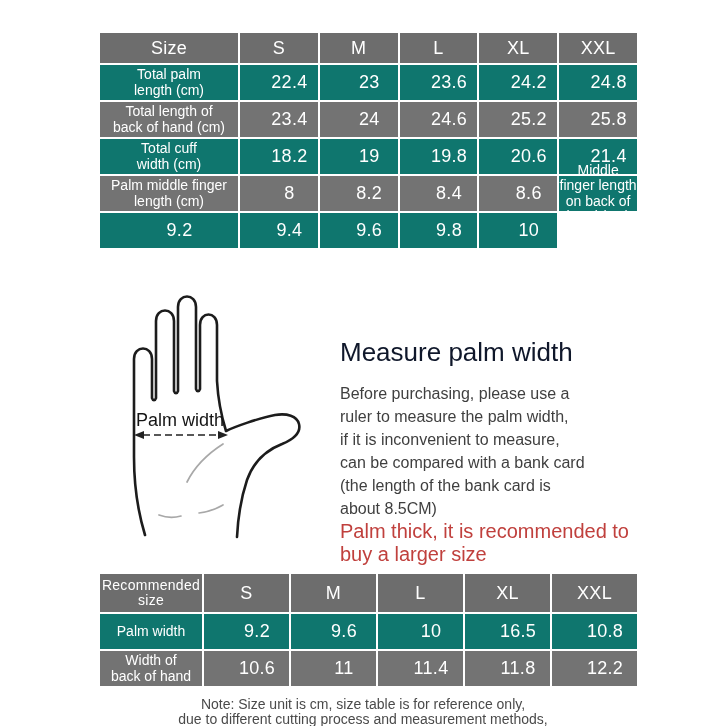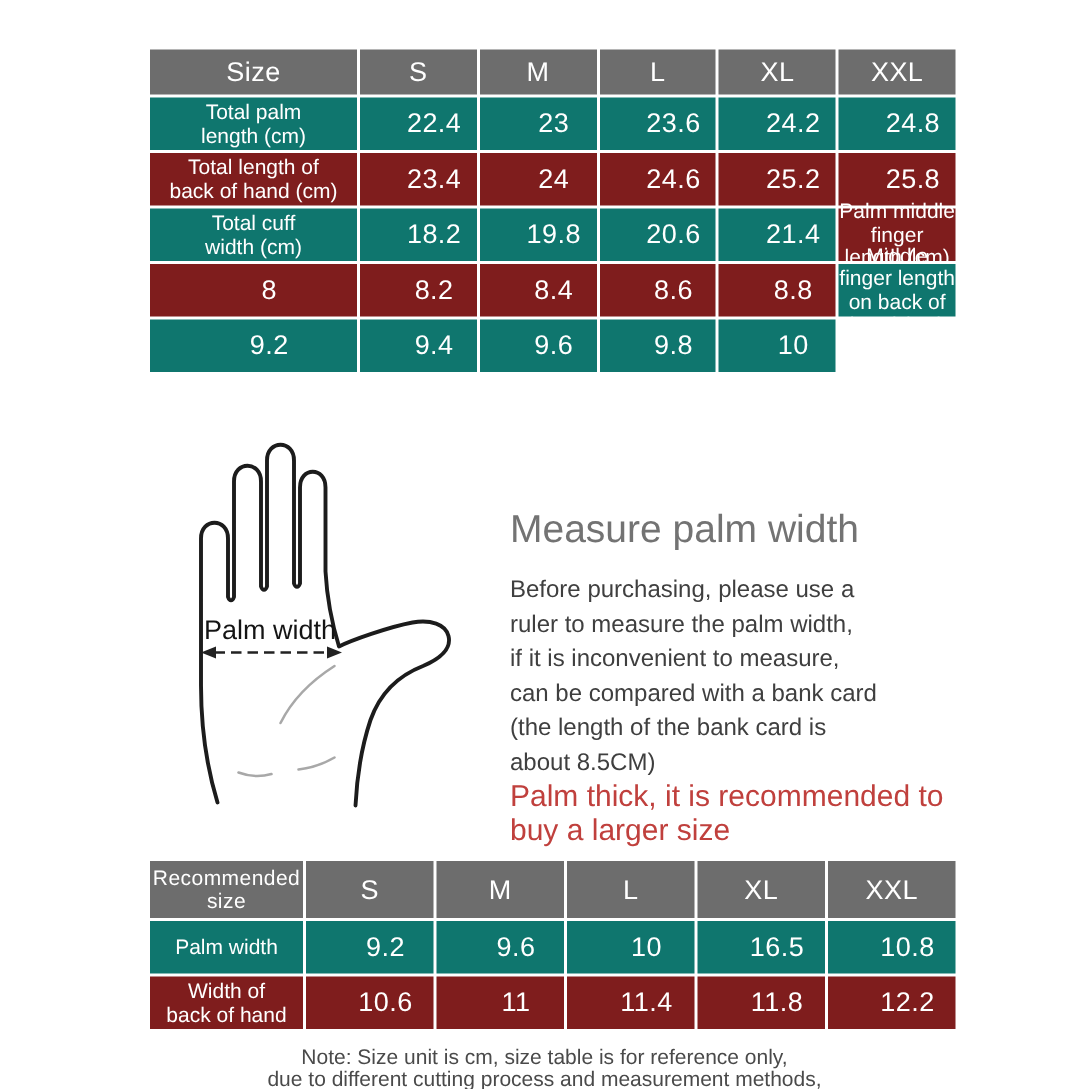--- a/index.html
+++ b/index.html
@@ -12,24 +12,24 @@
   #rec-table  { top:543px; grid-template-columns:102px 1fr 1fr 1fr 1fr 1fr; }
 
   .cell { display:flex; align-items:center; justify-content:center;
           color:#ffffff; text-align:center; white-space:pre-line; }
   .th     { background:#6d6d6d; font-size:18px; height:30px; letter-spacing:0.3px; }
   #rec-table .th { height:38px; }
   .th.lbl { font-size:14px; line-height:15px; }
   .lblcell{ font-size:14px; line-height:15.5px; height:35px; }
   .valcell{ font-size:18px; height:35px; letter-spacing:0.3px;padding-left:21px; }
   .row-a  { background:#0f766e; }
-  .row-b  { background:#7f1d1d; }
+  .row-b  { background:#737373; }
 
   
-  .measure-title   { position:absolute; left:340px; top:306px; font-size:26px; color:#737373; }
+  .measure-title   { position:absolute; left:340px; top:306px; font-size:26px; color:#0f172a; }
   .measure-body    { position:absolute; left:340px; top:351px; width:320px;
                      font-size:16px; line-height:23px; color:#3f3f3f; white-space:pre-line; }
   .measure-warning { position:absolute; left:340px; top:489px; width:320px;
                      font-size:20px; line-height:23px; color:#c0403d; white-space:pre-line; }
 
   
   .hand-wrap { position:absolute; left:112px; top:254px; width:220px; height:260px; }
 
   
   .note { position:absolute; left:0; top:666px; width:726px; text-align:center;
@@ -60,31 +60,31 @@
 back of hand (cm)</div>
     <div class="cell valcell row-b">23.4</div>
     <div class="cell valcell row-b">24</div>
     <div class="cell valcell row-b">24.6</div>
     <div class="cell valcell row-b">25.2</div>
     <div class="cell valcell row-b">25.8</div>
 
     <div class="cell lblcell row-a">Total cuff
 width (cm)</div>
     <div class="cell valcell row-a">18.2</div>
+    <div class="cell valcell row-a">19</div>
     <div class="cell valcell row-a">19.8</div>
     <div class="cell valcell row-a">20.6</div>
     <div class="cell valcell row-a">21.4</div>
 
     <div class="cell lblcell row-b">Palm middle finger
 length (cm)</div>
     <div class="cell valcell row-b">8</div>
     <div class="cell valcell row-b">8.2</div>
     <div class="cell valcell row-b">8.4</div>
     <div class="cell valcell row-b">8.6</div>
-    <div class="cell valcell row-b">8.8</div>
 
     <div class="cell lblcell row-a">Middle finger length
 on back of hand (cm)</div>
     <div class="cell valcell row-a">9.2</div>
     <div class="cell valcell row-a">9.4</div>
     <div class="cell valcell row-a">9.6</div>
     <div class="cell valcell row-a">9.8</div>
     <div class="cell valcell row-a">10</div>
   </div>
 

